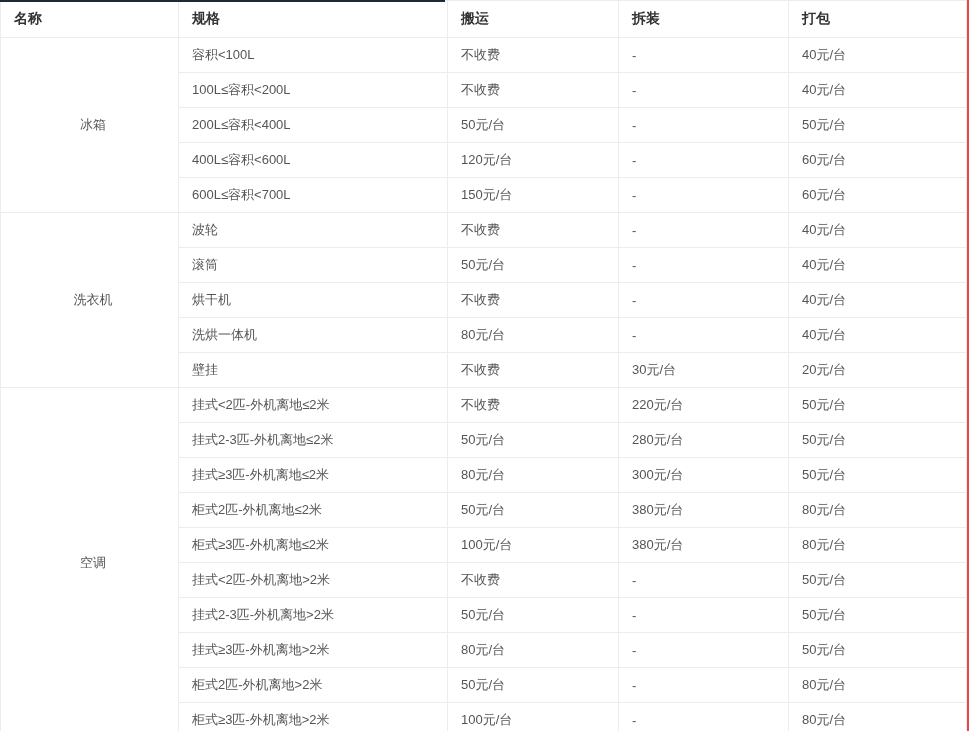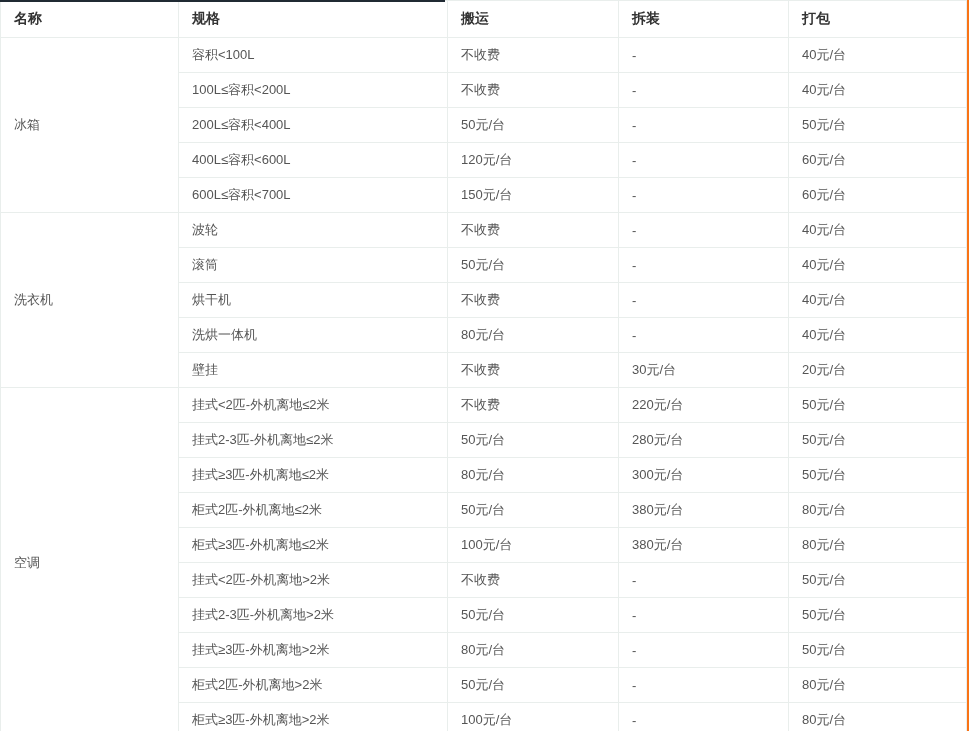--- a/index.html
+++ b/index.html
@@ -7,21 +7,21 @@
     --border:#e9eeec;
     --header-text:#333333;
     --body-text:#555555;
   }
   html,body{margin:0;padding:0;background:#ffffff;}
   body{font-family:"Liberation Sans","DejaVu Sans",sans-serif;}
   .page{
     position:relative;
     width:969px;height:731px;
     overflow:hidden;
-    background:#f97316;
+    background:#ef4444;
   }
   .top-accent{
     position:absolute;top:0;left:0;
     width:445px;height:2px;
     background:var(--accent);
     z-index:2;
   }
   table.price-table{
     border-collapse:collapse;
     table-layout:fixed;
@@ -43,20 +43,21 @@
     color:var(--header-text);
   }
   tbody td{
     height:34px;
     font-size:13px;
     font-weight:normal;
     color:var(--body-text);
   }
   td.name-cell{
     color:var(--body-text);
+    text-align:center;
   }
 </style>
 </head>
 <body>
 
 <div class="page">
   <div class="top-accent"></div>
   <table class="price-table">
     <colgroup>
       <col style="width:178px">

